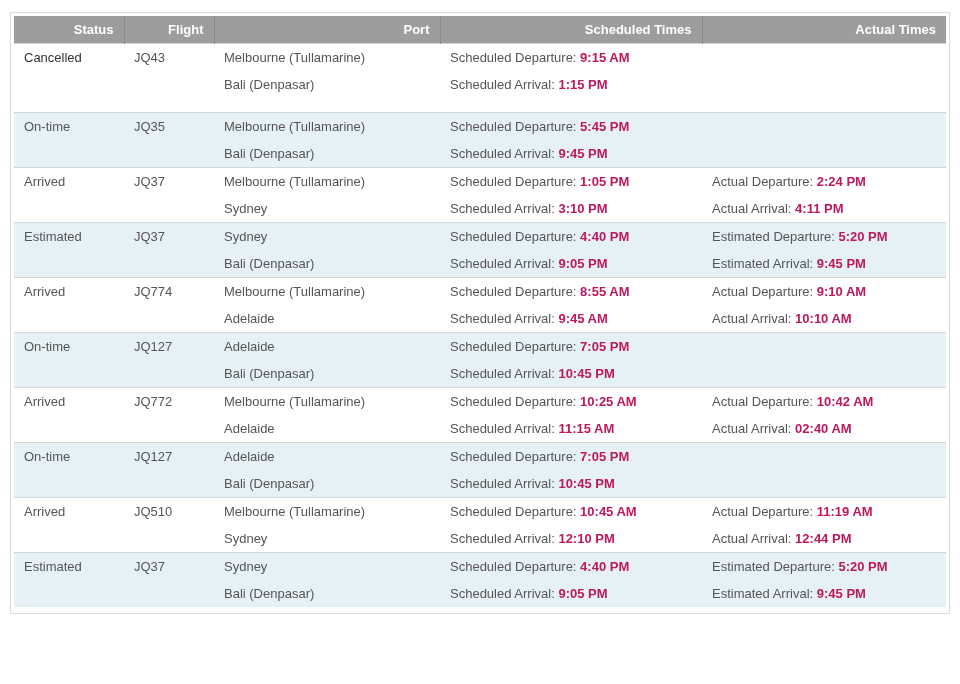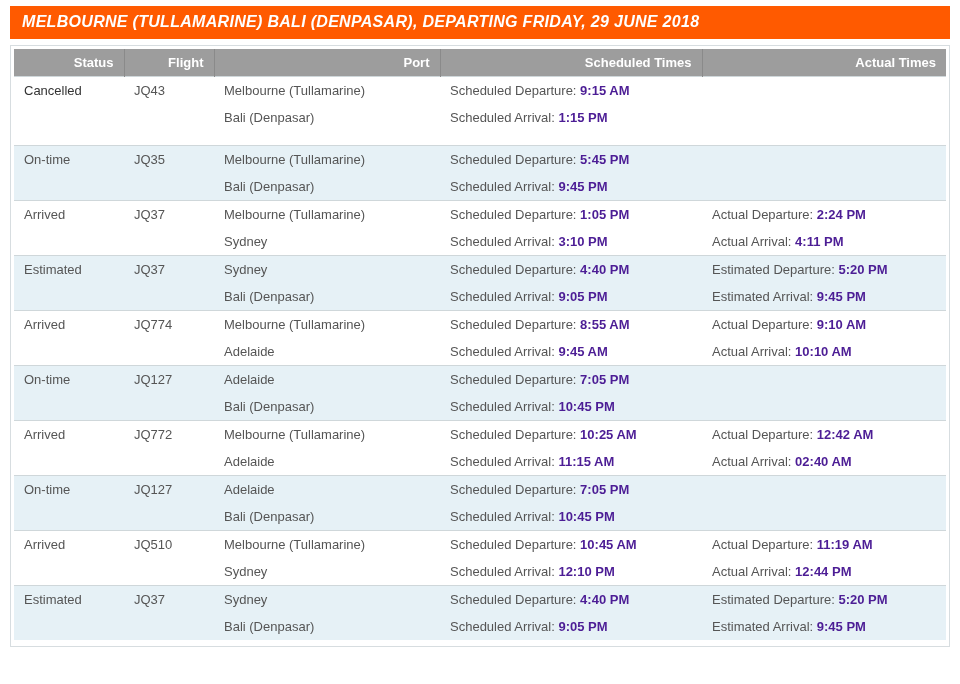--- a/index.html
+++ b/index.html
@@ -7,29 +7,28 @@
   .title-bar{background:#ff5a00;color:#fff;font-style:italic;font-weight:700;font-size:16px;letter-spacing:.3px;padding:7px 12px 8px;}
   .board{border:1px solid #d7dde0;margin-top:6px;padding:3px 3px 6px;}
   table{width:100%;border-collapse:collapse;font-size:13px;}
   thead th{background:#9d9d9d;color:#fff;text-align:right;font-weight:700;padding:6px 10px;border-right:1px solid #8a8a8a;}
   thead th:last-child{border-right:none;}
   col.c-status{width:110px;} col.c-flight{width:90px;} col.c-port{width:226px;} col.c-sched{width:262px;} col.c-actual{width:auto;}
   tbody td{padding:6px 10px;vertical-align:top;color:#555;}
   tbody tr.dep td{border-top:1px solid #cfd7da;}
   tbody tr.sep td{height:14px;padding:0;border:none;}
   .status-bold{font-weight:400;color:#333;}
-  .bold{font-weight:700;color:#4c1d95;}
+  .bold{font-weight:700;color:#be185d;}
   .alt-dep td{background:#e6f1f6;border-top:1px solid #c7d5db;}
   .alt-arr td{background:#e6f1f6;}
 </style>
 </head>
 <body>
 
 <div class="page">
-  <div class="title-bar">MELBOURNE (TULLAMARINE) BALI (DENPASAR), DEPARTING FRIDAY, 29 JUNE 2018</div>
 
   <div class="board">
     <table>
       <colgroup>
         <col class="c-status">
           <col class="c-flight">
           <col class="c-port">
           <col class="c-sched">
           <col class="c-actual">
       </colgroup>
@@ -128,21 +127,21 @@
             <td></td>
             <td><span>Bali (Denpasar)</span></td>
             <td><span>Scheduled Arrival: </span><span class="bold">10:45 PM</span></td>
             <td></td>
           </tr>
           <tr class="dep ">
             <td><span class="">Arrived</span></td>
             <td><span>JQ772</span></td>
             <td><span>Melbourne (Tullamarine)</span></td>
             <td><span>Scheduled Departure: </span><span class="bold">10:25 AM</span></td>
-            <td><span>Actual Departure: </span><span class="bold">12:42 AM</span></td>
+            <td><span>Actual Departure: </span><span class="bold">10:42 AM</span></td>
           </tr>
           <tr class="">
             <td></td>
             <td></td>
             <td><span>Adelaide</span></td>
             <td><span>Scheduled Arrival: </span><span class="bold">11:15 AM</span></td>
             <td><span>Actual Arrival: </span><span class="bold">02:40 AM</span></td>
           </tr>
           <tr class="dep alt-dep">
             <td><span class="">On-time</span></td>

